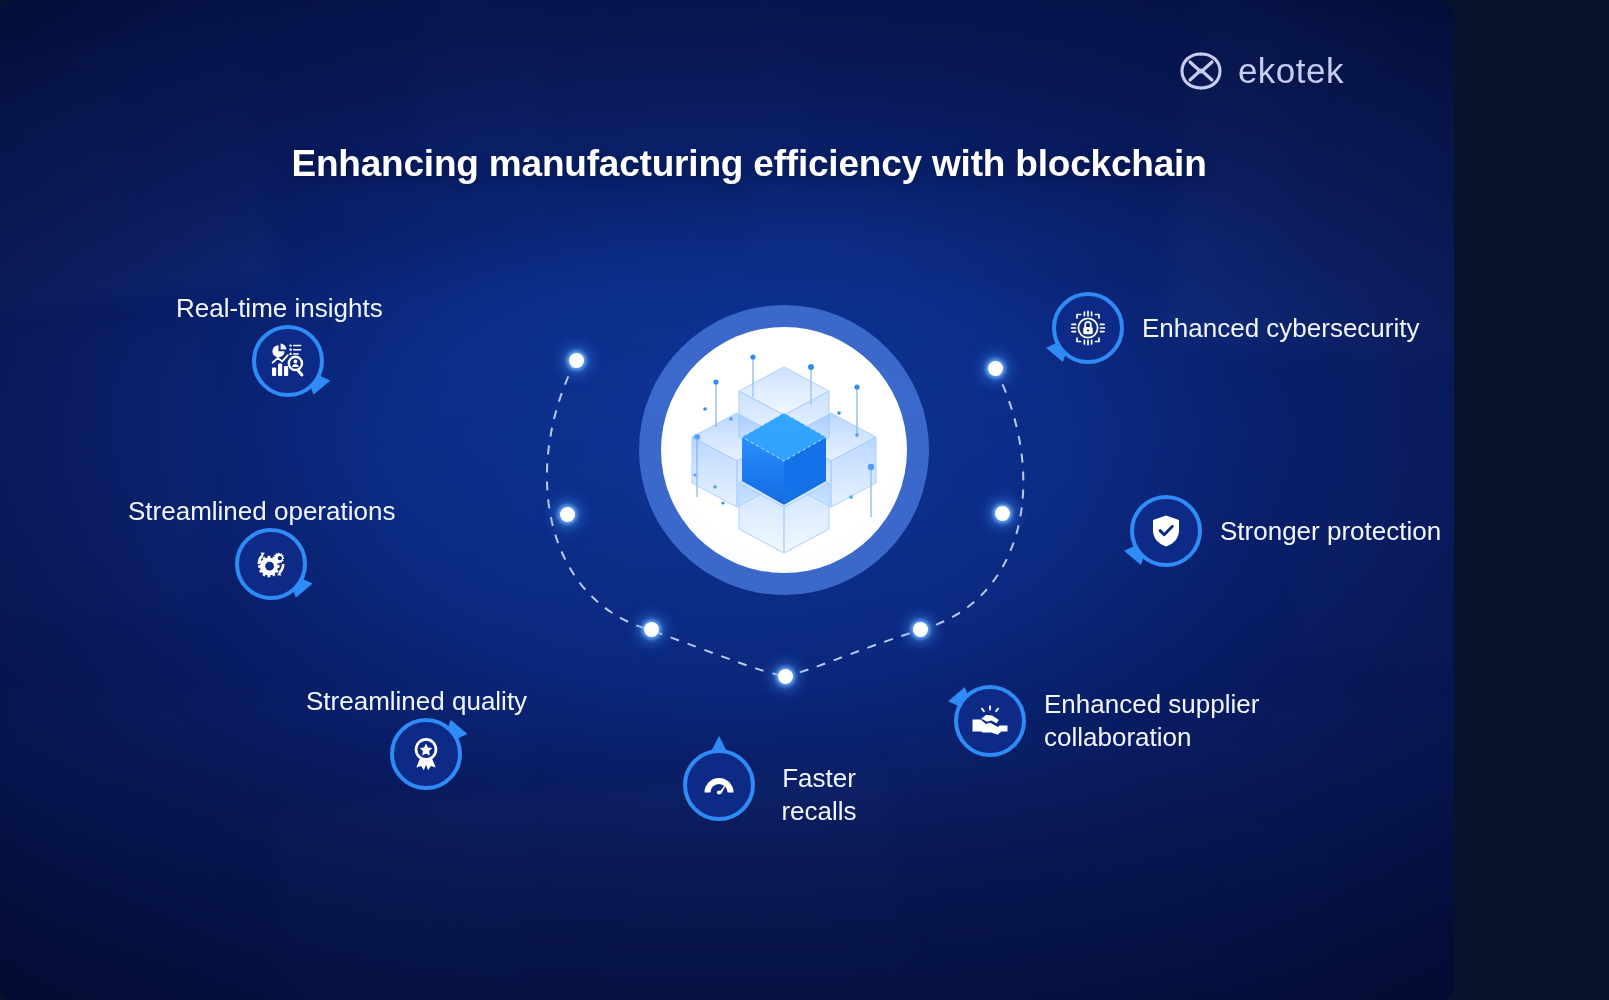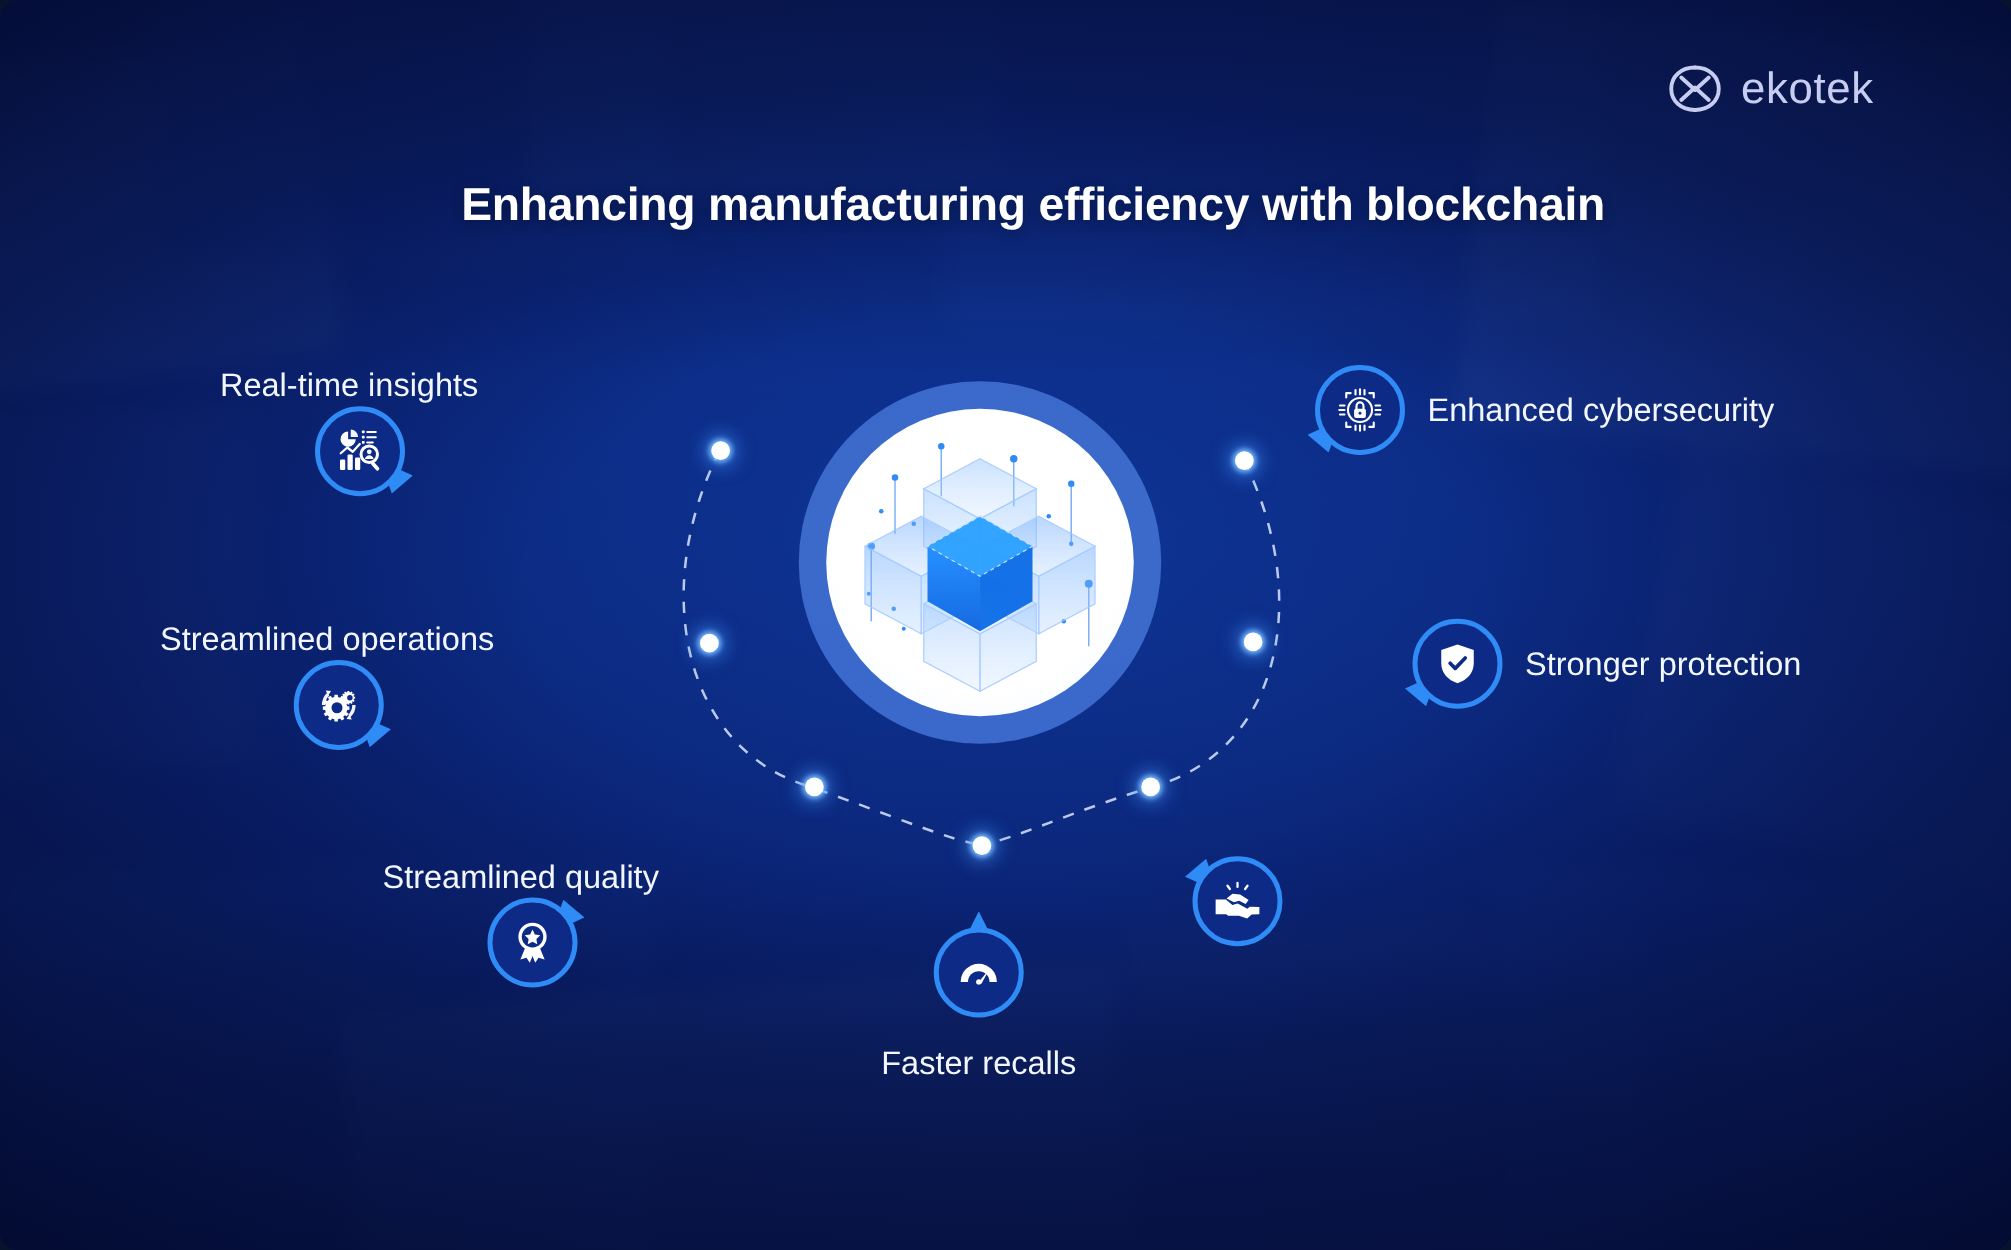--- a/index.html
+++ b/index.html
@@ -1,20 +1,21 @@
 <!DOCTYPE html>
 <html><head>
 <meta charset="utf-8">
 <style>
   html,body{margin:0;padding:0;background:#07122b;}
   body{width:1609px;height:1000px;overflow:hidden;font-family:"Liberation Sans",sans-serif;}
 
-  #stage{position:relative;width:1609px;height:1000px;overflow:hidden;border-radius:14px;
+  #stage{position:relative;width:1444px;height:1000px;overflow:hidden;border-radius:14px;
     background:
       radial-gradient(ellipse 70% 60% at 50% 45%, #0f3aa0 0%, #0d2f8c 35%, #0a2275 62%, #071a5e 85%, #061450 100%);
+    padding-left: 10px;
   }
 
   
   .photo-layer{position:absolute;inset:0;opacity:.30;filter:blur(9px);mix-blend-mode:screen;}
   .ph{position:absolute;background:rgba(120,165,235,.20);border-radius:10px;}
   .ph.d{background:rgba(10,22,60,.55);}
   .vignette{position:absolute;inset:0;pointer-events:none;
     background:radial-gradient(ellipse 78% 72% at 50% 47%, rgba(10,40,130,0) 30%, rgba(5,16,62,.55) 78%, rgba(3,10,45,.88) 100%);}
   .tone{position:absolute;inset:0;pointer-events:none;background:linear-gradient(180deg,rgba(6,18,70,.55) 0%,rgba(8,28,105,.10) 30%,rgba(7,22,85,.25) 72%,rgba(5,14,58,.60) 100%);}
 
@@ -47,21 +48,21 @@
     background:#0d2a86;}
   .badge .tail{position:absolute;width:26px;height:26px;background:#2f8bf5;}
   .badge .gly{position:absolute;inset:0;display:flex;align-items:center;justify-content:center;}
   .badge svg{display:block;}
 
   .lbl{color:#f2f6ff;font-size:26px;line-height:1.26;white-space:pre-line;}
 
   .node.left{flex-direction:column;}
   .node.left .lbl{text-align:right;margin-right:18px;}
   .node.right .lbl{text-align:left;margin-left:18px;}
-  .node.bottom{flex-direction:column;align-items:center;}
+  .node.bottom{flex-direction:row;align-items:center;}
   .node.bottom .lbl{margin-top:20px;text-align:center;}
 
   
   .tail.br{right:-6px;bottom:2px;clip-path:polygon(0 0,100% 45%,35% 100%);}
   .tail.bl{left:-6px;bottom:2px;clip-path:polygon(100% 0,0 45%,65% 100%);}
   .tail.tl{left:-6px;top:2px;clip-path:polygon(100% 100%,0 55%,65% 0);}
   .tail.tr{right:-6px;top:2px;clip-path:polygon(0 100%,100% 55%,35% 0);}
   .tail.tc{left:50%;margin-left:-13px;top:-13px;clip-path:polygon(50% 0,100% 100%,0 100%);}
 </style>
 </head>
@@ -326,15 +327,17 @@
           <g stroke="#ffffff" stroke-width="1.8" stroke-linecap="round">
             <path d="M19 5.5V2.2"></path>
               <path d="M12.9 7.2l-1.9-2.6"></path>
               <path d="M25.1 7.2l1.9-2.6"></path>
           </g>
           <path d="M1.5 15.5h8.2l5.2 4.4 4.3-1.1 7.7 4.2 1.9-1.6 7.7.1v5.9l-6.2.2-3.6 3.1-6.6-2.2-8.6.1-1.5-1.2H1.5z"></path>
           <path d="M10.2 14.8l4.8-3.8 6.1.6 6.8 4.4-2.4 3.2-5.2-2.6-4.1 1.1z"></path>
         </svg>
       </span>
     </span>
+    <span class="lbl">Enhanced supplier
+collaboration</span>
   </div>
 
 </div>
 
 </body></html>

